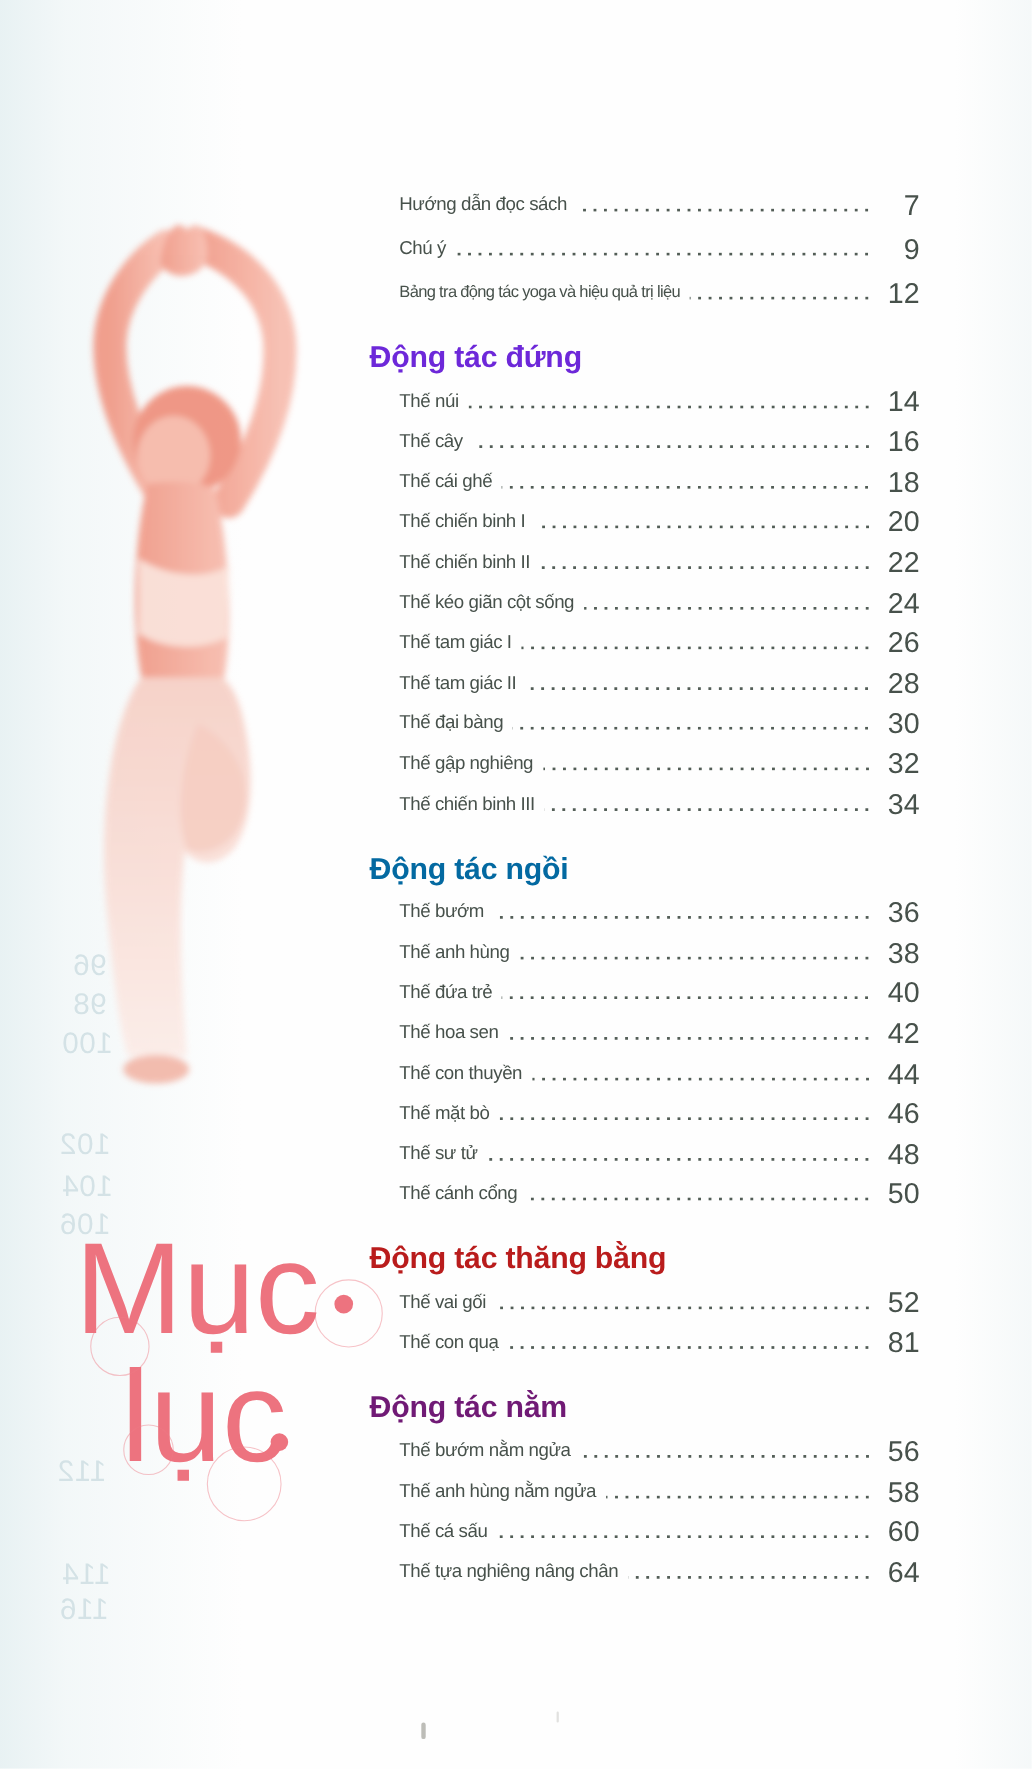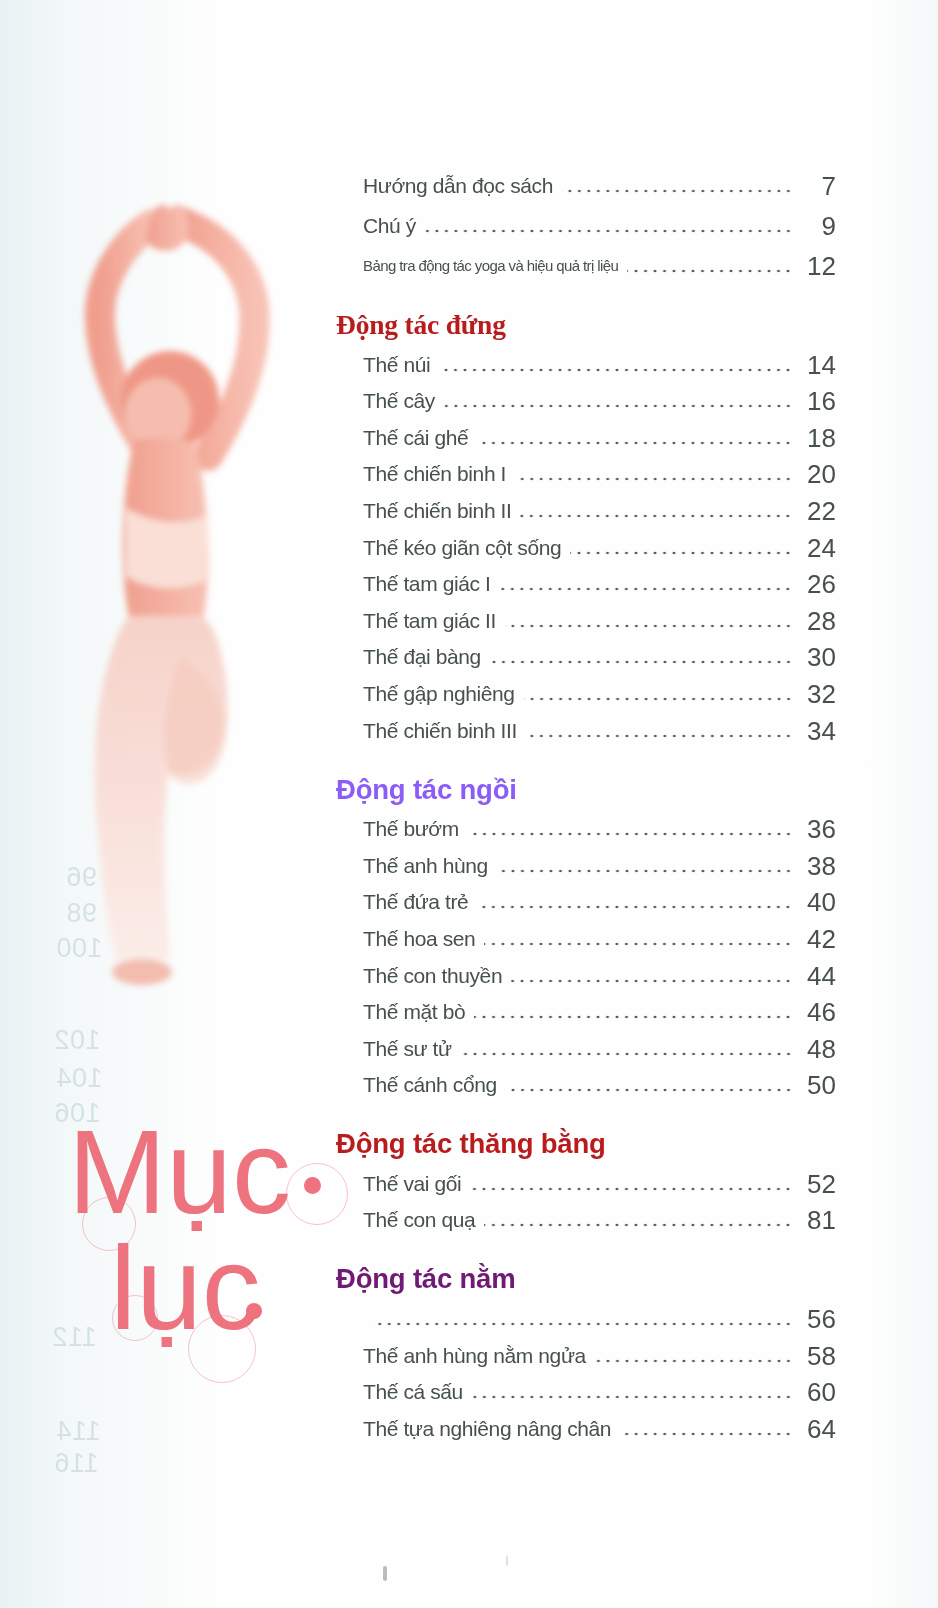--- a/index.html
+++ b/index.html
@@ -46,21 +46,21 @@
   .ball.b2{left:178px;top:188px;width:16px;height:16px;}
 
   
   .toc{
     position:absolute;left:336px;top:163px;width:500px;
     color:#47514b;
   }
   .row{display:flex;align-items:flex-end;height:36.6px;padding-left:27px;}
   .row.front{height:40px;}
   .row .label{
-    font-size:21px;line-height:34px;letter-spacing:-0.4px;white-space:nowrap;
+    font-size:17px;line-height:34px;letter-spacing:-0.4px;white-space:nowrap;
     flex:0 0 auto;
   }
   .row.long .label{font-size:15px;letter-spacing:-0.6px;}
   .row .leader{
     flex:1 1 auto;min-width:10px;height:4px;align-self:flex-end;
     margin:0 7px 10px 9px;
     background-image:radial-gradient(circle, #525d56 1.35px, rgba(0,0,0,0) 1.6px);
     background-size:9.5px 4px;background-repeat:repeat-x;background-position:100% 50%;
   }
   .row .num{
@@ -138,21 +138,21 @@
     <div class="row front">
     <span class="label">Chú ý</span>
     <span class="leader"></span>
     <span class="num">9</span>
   </div>
     <div class="row front long">
     <span class="label">Bảng tra động tác yoga và hiệu quả trị liệu</span>
     <span class="leader"></span>
     <span class="num">12</span>
   </div>
-    <div class="heading" style="color: #b91c1c; font-family: Liberation Serif, serif;">Động tác đứng</div>
+    <div class="heading" style="color: #6d28d9;">Động tác đứng</div>
     <div class="row">
     <span class="label">Thế núi</span>
     <span class="leader"></span>
     <span class="num">14</span>
   </div>
     <div class="row">
     <span class="label">Thế cây</span>
     <span class="leader"></span>
     <span class="num">16</span>
   </div>
@@ -194,21 +194,21 @@
     <div class="row">
     <span class="label">Thế gập nghiêng</span>
     <span class="leader"></span>
     <span class="num">32</span>
   </div>
     <div class="row">
     <span class="label">Thế chiến binh III</span>
     <span class="leader"></span>
     <span class="num">34</span>
   </div>
-    <div class="heading" style="color: #8b5cf6;">Động tác ngồi</div>
+    <div class="heading" style="color: #0369a1;">Động tác ngồi</div>
     <div class="row">
     <span class="label">Thế bướm</span>
     <span class="leader"></span>
     <span class="num">36</span>
   </div>
     <div class="row">
     <span class="label">Thế anh hùng</span>
     <span class="leader"></span>
     <span class="num">38</span>
   </div>
@@ -248,20 +248,21 @@
     <span class="leader"></span>
     <span class="num">52</span>
   </div>
     <div class="row">
     <span class="label">Thế con quạ</span>
     <span class="leader"></span>
     <span class="num">81</span>
   </div>
     <div class="heading" style="color: #701a75;">Động tác nằm</div>
     <div class="row">
+    <span class="label">Thế bướm nằm ngửa</span>
     <span class="leader"></span>
     <span class="num">56</span>
   </div>
     <div class="row">
     <span class="label">Thế anh hùng nằm ngửa</span>
     <span class="leader"></span>
     <span class="num">58</span>
   </div>
     <div class="row">
     <span class="label">Thế cá sấu</span>

